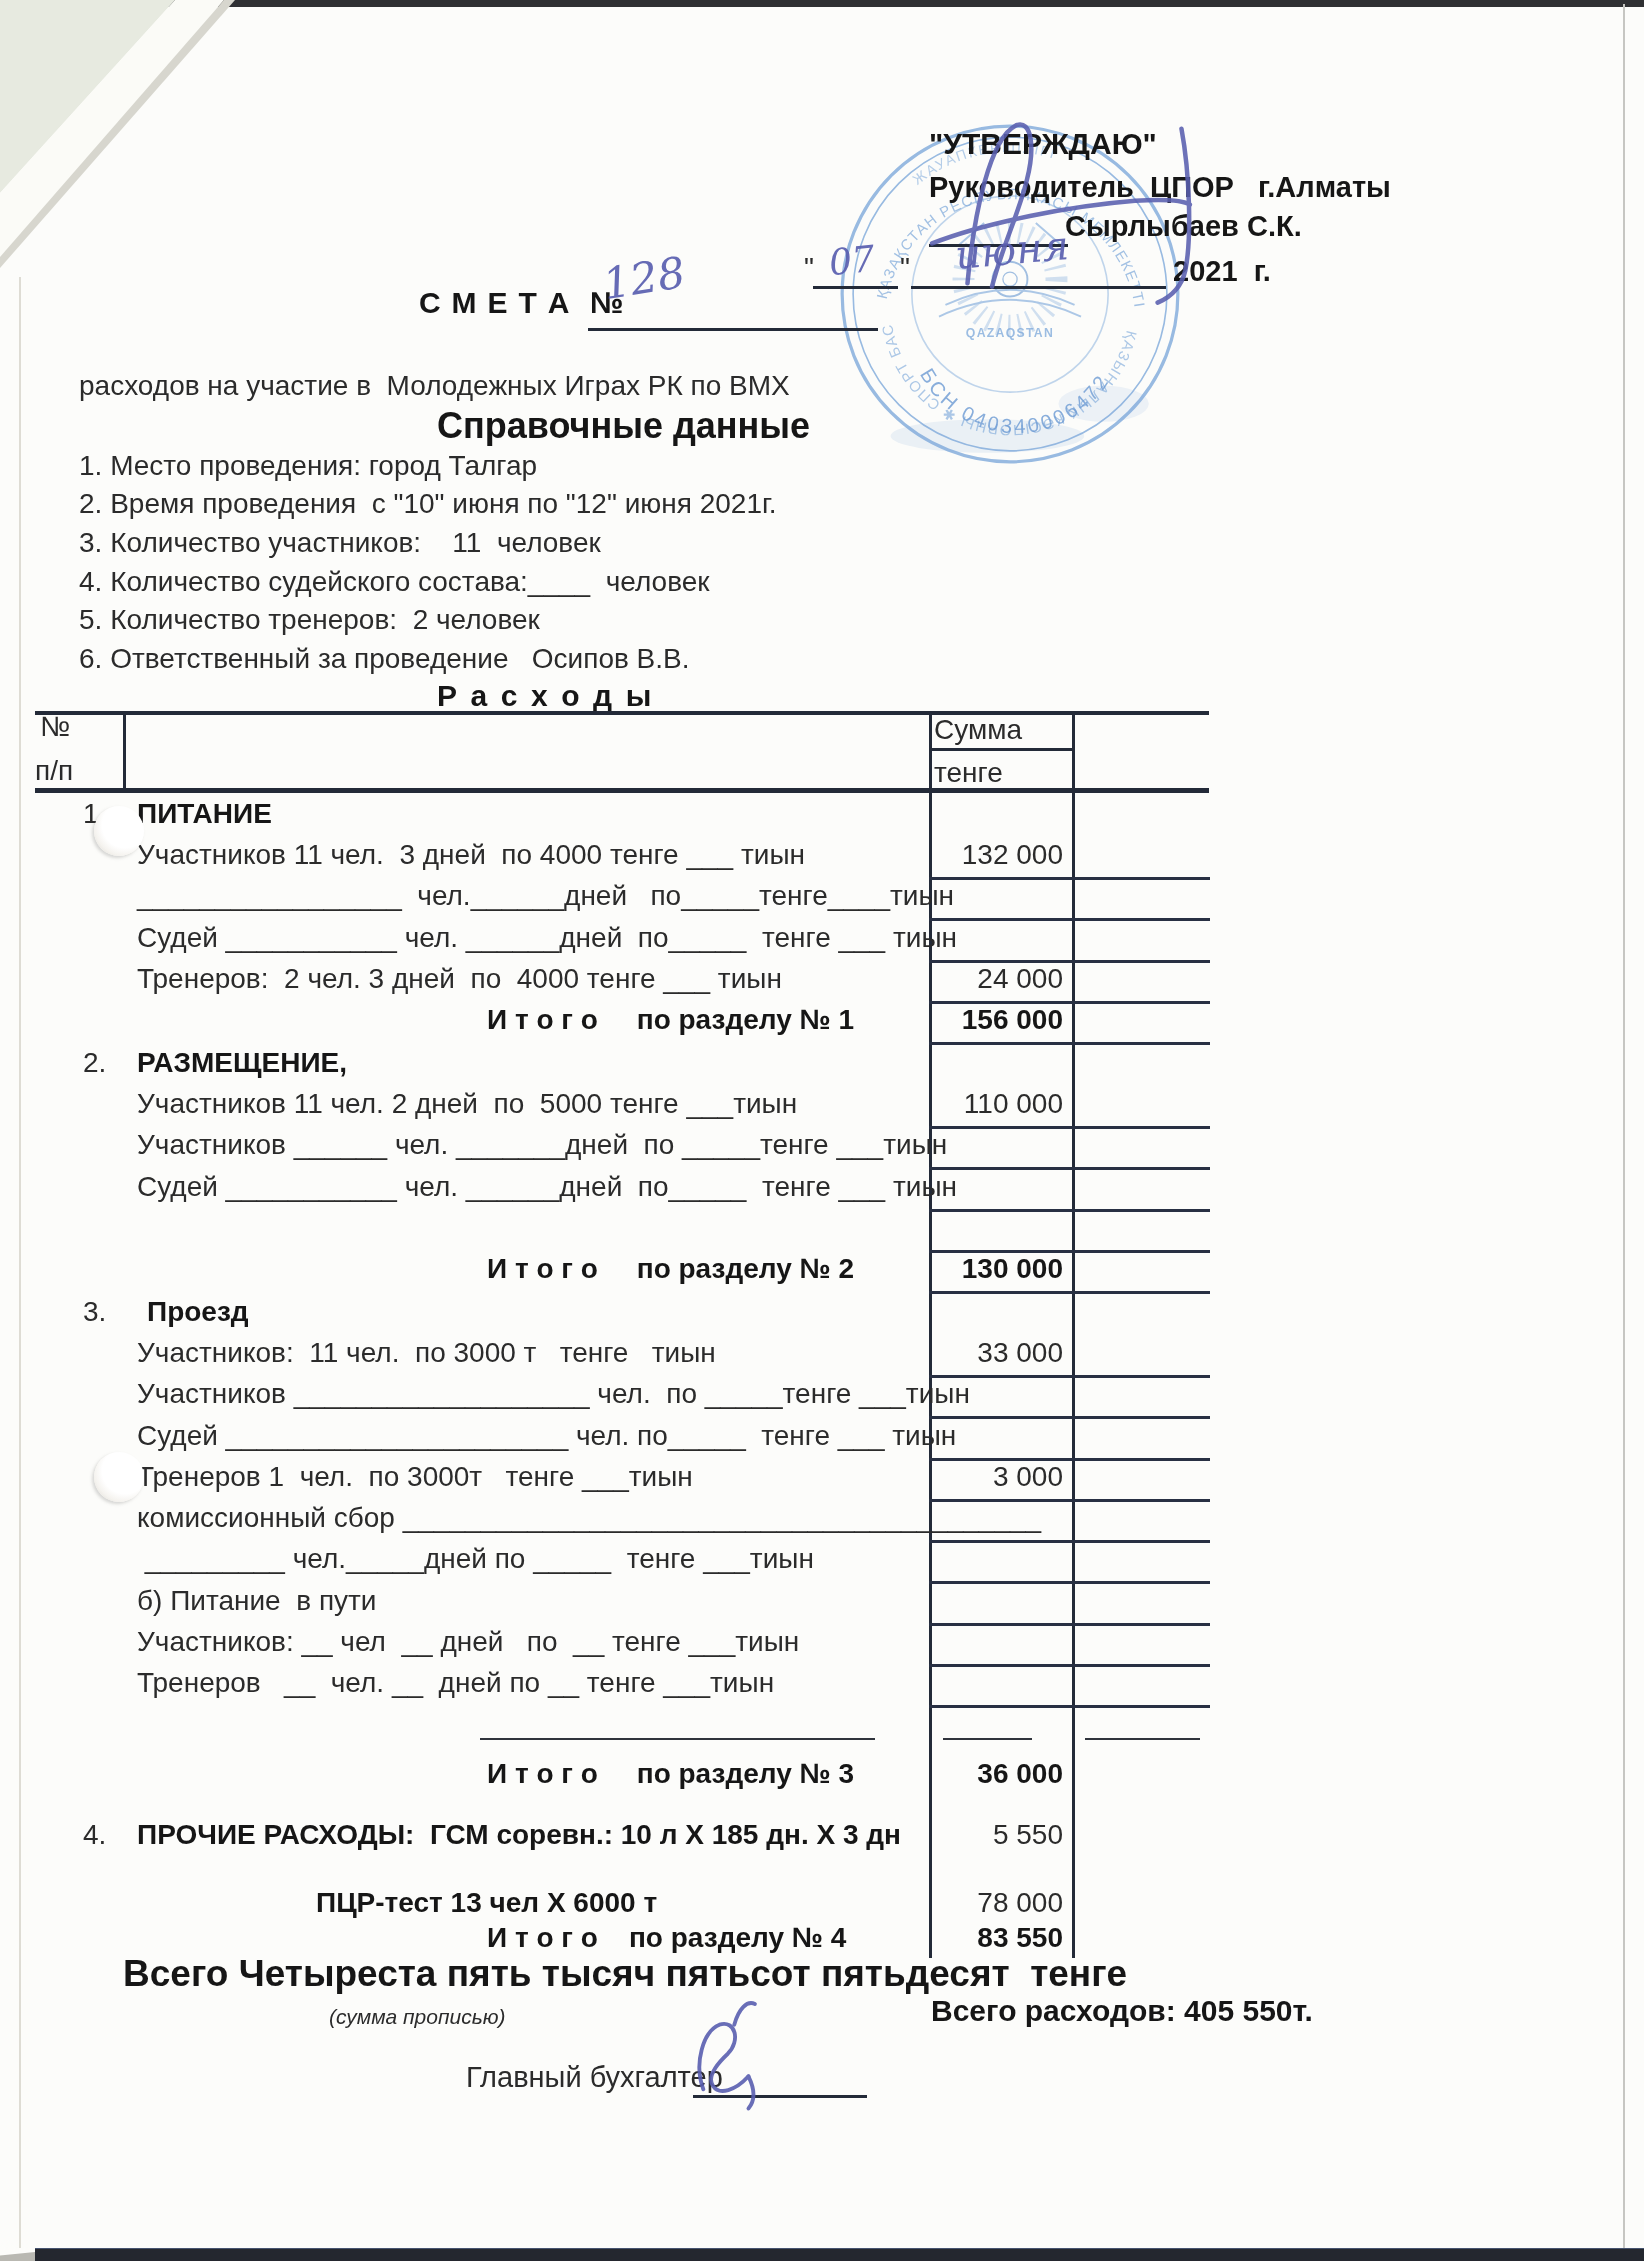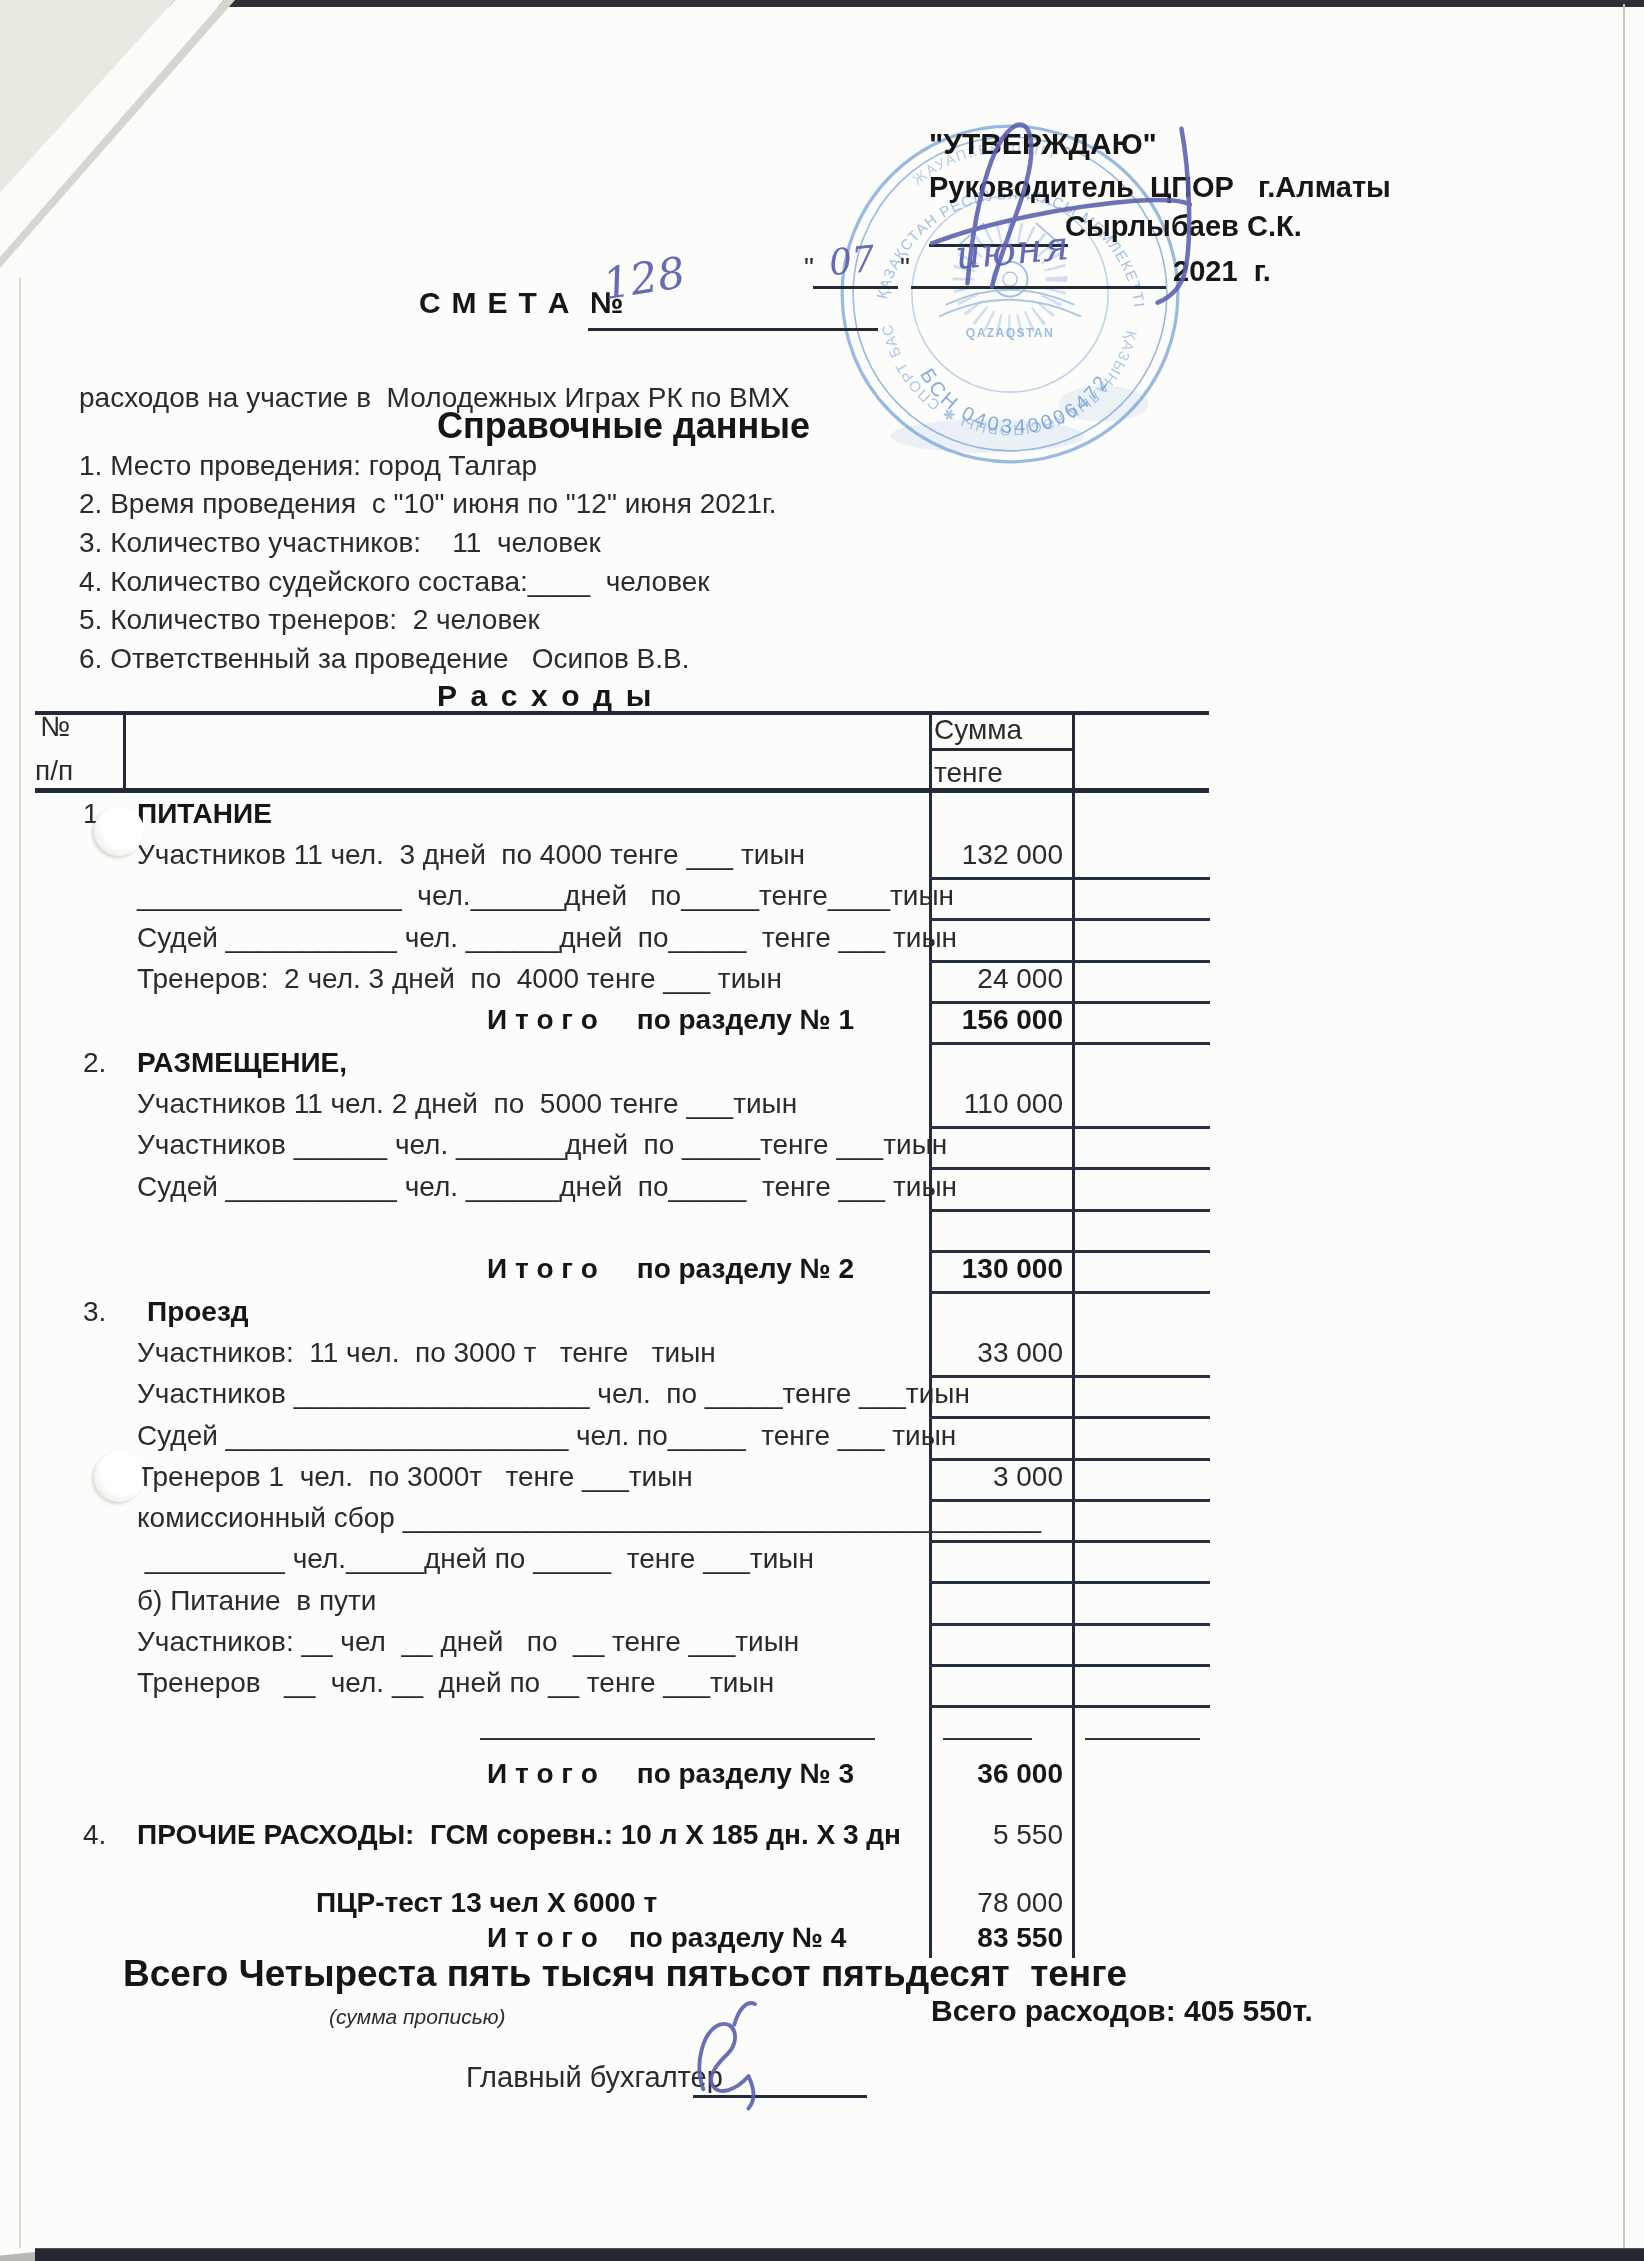--- a/index.html
+++ b/index.html
@@ -105,21 +105,21 @@
   <div class="hrule" style="left:588px;top:328px;width:290px;height:2.6px"></div>
 
   <svg style="position:absolute;left:903px;top:90px;" width="303" height="232" viewBox="0 0 470 360">
     <g stroke="#5a5fb0" stroke-width="7" fill="none" stroke-linecap="round" opacity="0.88">
       <path d="M100,300 C110,190 135,75 175,55 C200,45 205,90 192,140 C180,190 155,240 138,305"></path>
       <path d="M45,238 C130,205 260,180 360,172 Q430,168 445,178"></path>
       <path d="M432,60 C445,130 448,230 438,280 Q430,315 395,330"></path>
     </g>
   </svg>
 
-  <div class="t" style="left:79px;top:380px">расходов на участие в  Молодежных Играх РК по ВМХ</div>
+  <div class="t" style="left:79px;top:368px">расходов на участие в  Молодежных Играх РК по ВМХ</div>
   <div class="t b" style="left:437px;top:408px;font-size:36px">Справочные данные</div>
   <div class="t" style="left:79px;top:448px">1. Место проведения: город Талгар</div>
   <div class="t" style="left:79px;top:486px">2. Время проведения  с "10" июня по "12" июня 2021г.</div>
   <div class="t" style="left:79px;top:525px">3. Количество участников:    11  человек</div>
   <div class="t" style="left:79px;top:564px">4. Количество судейского состава:____  человек</div>
   <div class="t" style="left:79px;top:602px">5. Количество тренеров:  2 человек</div>
   <div class="t" style="left:79px;top:641px">6. Ответственный за проведение   Осипов В.В.</div>
 
   <div class="t b" style="left:437px;top:678px;font-size:30px;letter-spacing:2.6px">Р а с х о д ы</div>
 

